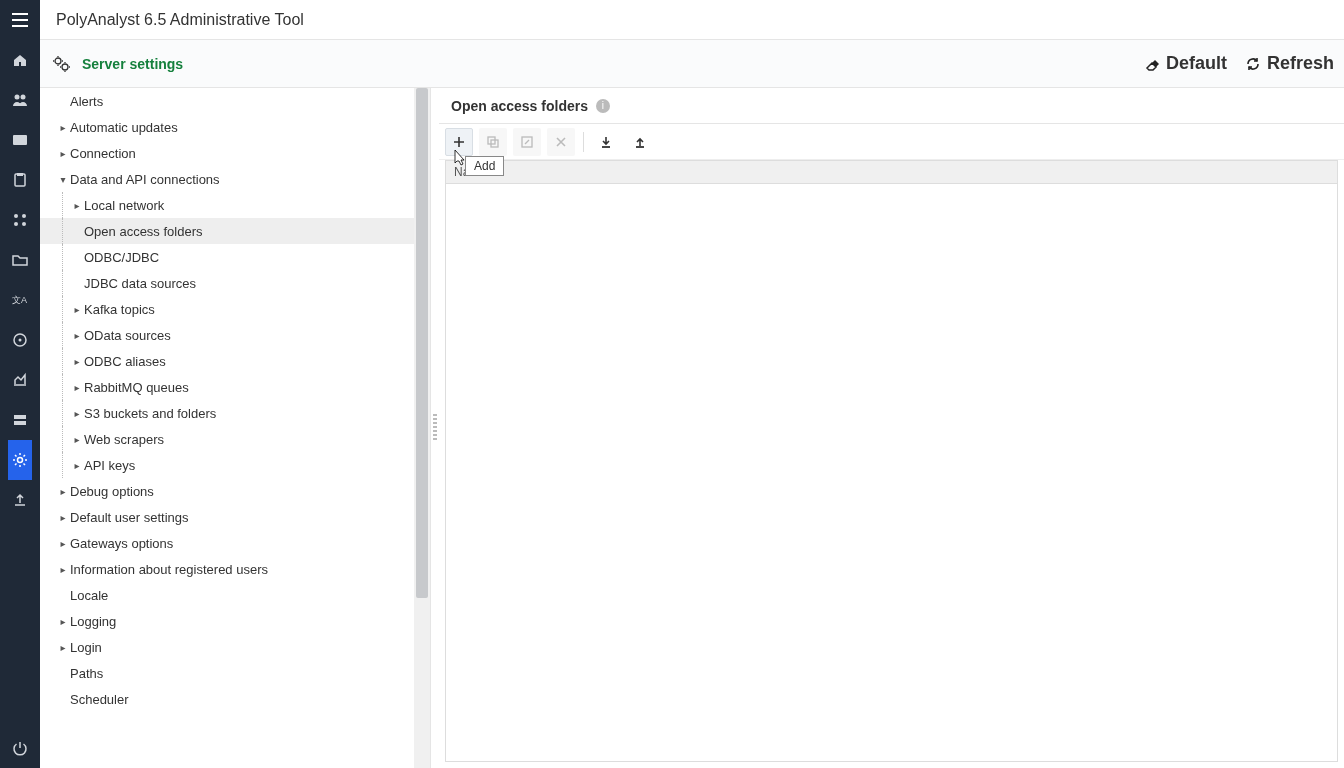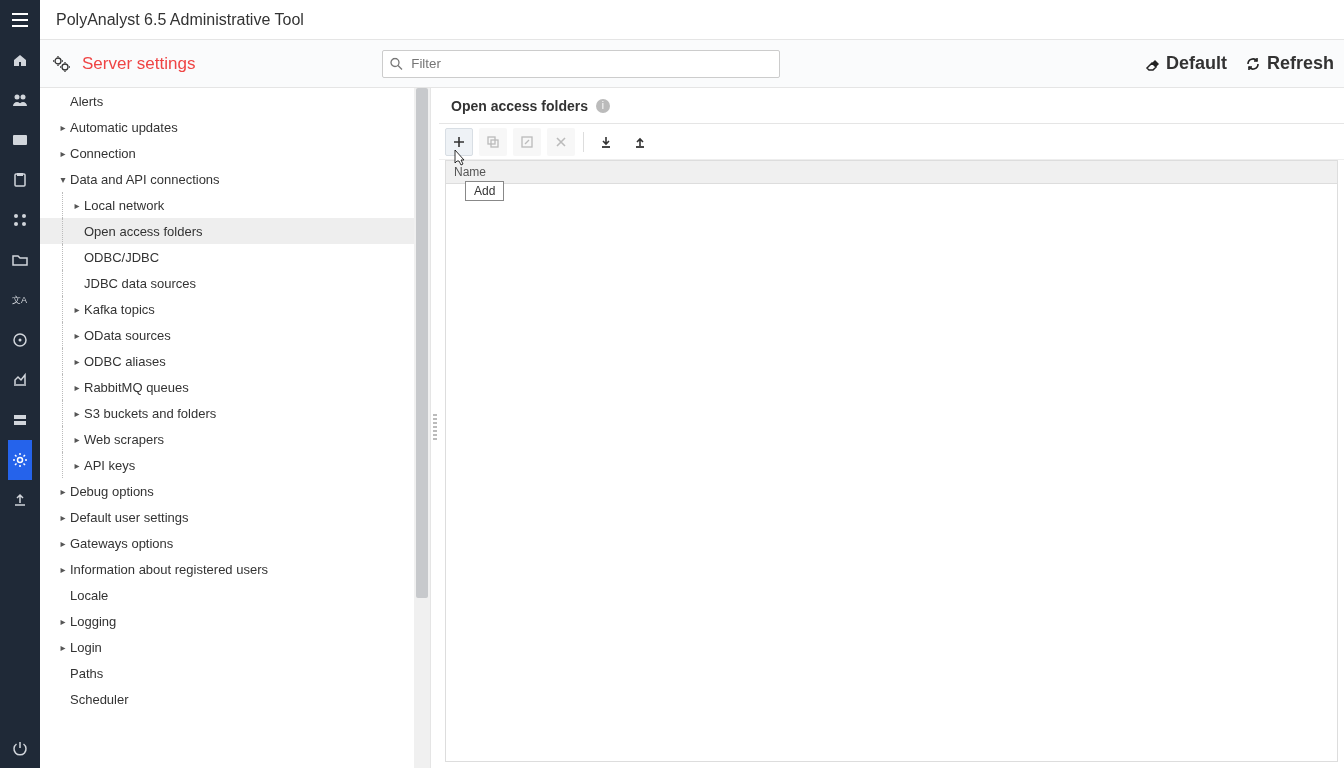--- a/index.html
+++ b/index.html
@@ -11,21 +11,21 @@
 .top-title { padding: 0 16px; font-size: 16px; color: #333; }
 .top-version { padding: 0 14px; font-size: 13px; color: #888; border-left: 1px solid #e5e5e5; height: 24px; display: flex; align-items: center; }
 .mainrow { display: flex; flex: 1; min-height: 0; }
 .leftnav { width: 40px; background: #1f2937; display: flex; flex-direction: column; align-items: center; }
 .leftnav .spacer { flex: 1; }
 .leftnav .navicon { width: 24px; height: 40px; display: flex; align-items: center; justify-content: center; color: #d1d5db; cursor: pointer; }
 .leftnav .navicon.active { background: #2563eb; color: #fff; }
 .content { flex: 1; display: flex; flex-direction: column; min-width: 0; }
 .subheader { display: flex; align-items: center; height: 48px; border-bottom: 1px solid #e5e5e5; padding: 0 10px 0 10px; gap: 10px; background: #fafbfc; }
 .subheader .gear { width: 22px; display: flex; justify-content: center; color: #333; }
-.subheader h1 { font-size: 17px; font-weight: 400; color: #ef4444; flex: 0 0 auto; }
+.subheader h1 { font-size: 14px; font-weight: 700; color: #15803d; flex: 0 0 auto; }
 .subheader .filterwrap { margin-left: auto; margin-right: auto; }
 .subheader input.filter { width: 398px; height: 28px; padding: 0 8px 0 28px; border: 1px solid #ccc; border-radius: 2px; background: #fff; }
 .filterbox { position: relative; }
 .filterbox .sicon { position: absolute; left: 8px; top: 50%; transform: translateY(-50%); color: #777; }
 .hdractions { display: flex; gap: 18px; align-items: center; margin-left: auto; }
 .hdractions .hbtn { display: flex; align-items: center; gap: 6px; cursor: pointer; font-weight: 600; font-size: 18px; }
 .split { display: flex; flex: 1; min-height: 0; }
 .treewrap { width: 391px; border-right: 1px solid #e5e5e5; position: relative; display: flex; }
 .tree { flex: 1; overflow-y: auto; padding: 0; }
 .tree-scroll { width: 16px; background: #f0f0f0; position: relative; }
@@ -149,31 +149,20 @@
     <div class="content">
       <div class="subheader">
         <span class="gear">
             <svg width="20" height="20" viewBox="0 0 20 20">
               <circle cx="7" cy="7" r="3" fill="none" stroke="#333" stroke-width="1.3"></circle>
               <circle cx="14" cy="13" r="3" fill="none" stroke="#333" stroke-width="1.3"></circle>
               <path d="M7 3v-1M7 11v1M3 7h-1M11 7h1M14 9v-1M14 17v1M10 13h-1M18 13h1" stroke="#333" stroke-width="1.3"></path>
             </svg>
           </span>
         <h1>Server settings</h1>
-        <div class="filterwrap">
-          <div class="filterbox">
-            <span class="sicon">
-                <svg width="13" height="13" viewBox="0 0 13 13">
-                  <circle cx="5" cy="5" r="4" fill="none" stroke="#777" stroke-width="1.3"></circle>
-                  <path d="M8 8l4 4" stroke="#777" stroke-width="1.3"></path>
-                </svg>
-              </span>
-            <input class="filter" placeholder="Filter" style="">
-          </div>
-        </div>
         <div class="hdractions">
           <div class="hbtn">
             <svg width="16" height="16" viewBox="0 0 16 16">
                 <path d="M3 12l5-5 4 4-3 3H5z" fill="none" stroke="#222" stroke-width="1.5"></path>
                 <path d="M8 7l3-3 4 4-3 3" fill="#222"></path>
               </svg>
             <span>Default</span>
           </div>
           <div class="hbtn">
             <svg width="16" height="16" viewBox="0 0 16 16">
@@ -334,21 +323,21 @@
                   <path d="M7 11V4M4 7l3-3 3 3" fill="none" stroke="#333" stroke-width="1.6"></path>
                   <path d="M3 12h8" stroke="#333" stroke-width="1.8"></path>
                 </svg>
               </div>
           </div>
           <div class="gridhead">
             <span>Name</span>
           </div>
           <div class="gridbody"></div>
 
-          <div class="tooltip" style="left:26px; top:93px;">Add</div>
+          <div class="tooltip" style="left:26px; top:68px;">Add</div>
           <svg class="cursor" style="left:10px; top:60px;" viewBox="0 0 20 24">
             <path d="M6 2v13l2-2h2l2 4 2-1-2-4h3L6 2z" fill="#fff" stroke="#000" stroke-width="0.8"></path>
           </svg>
         </div>
       </div>
     </div>
   </div>
 </div>
 
 </body></html>

